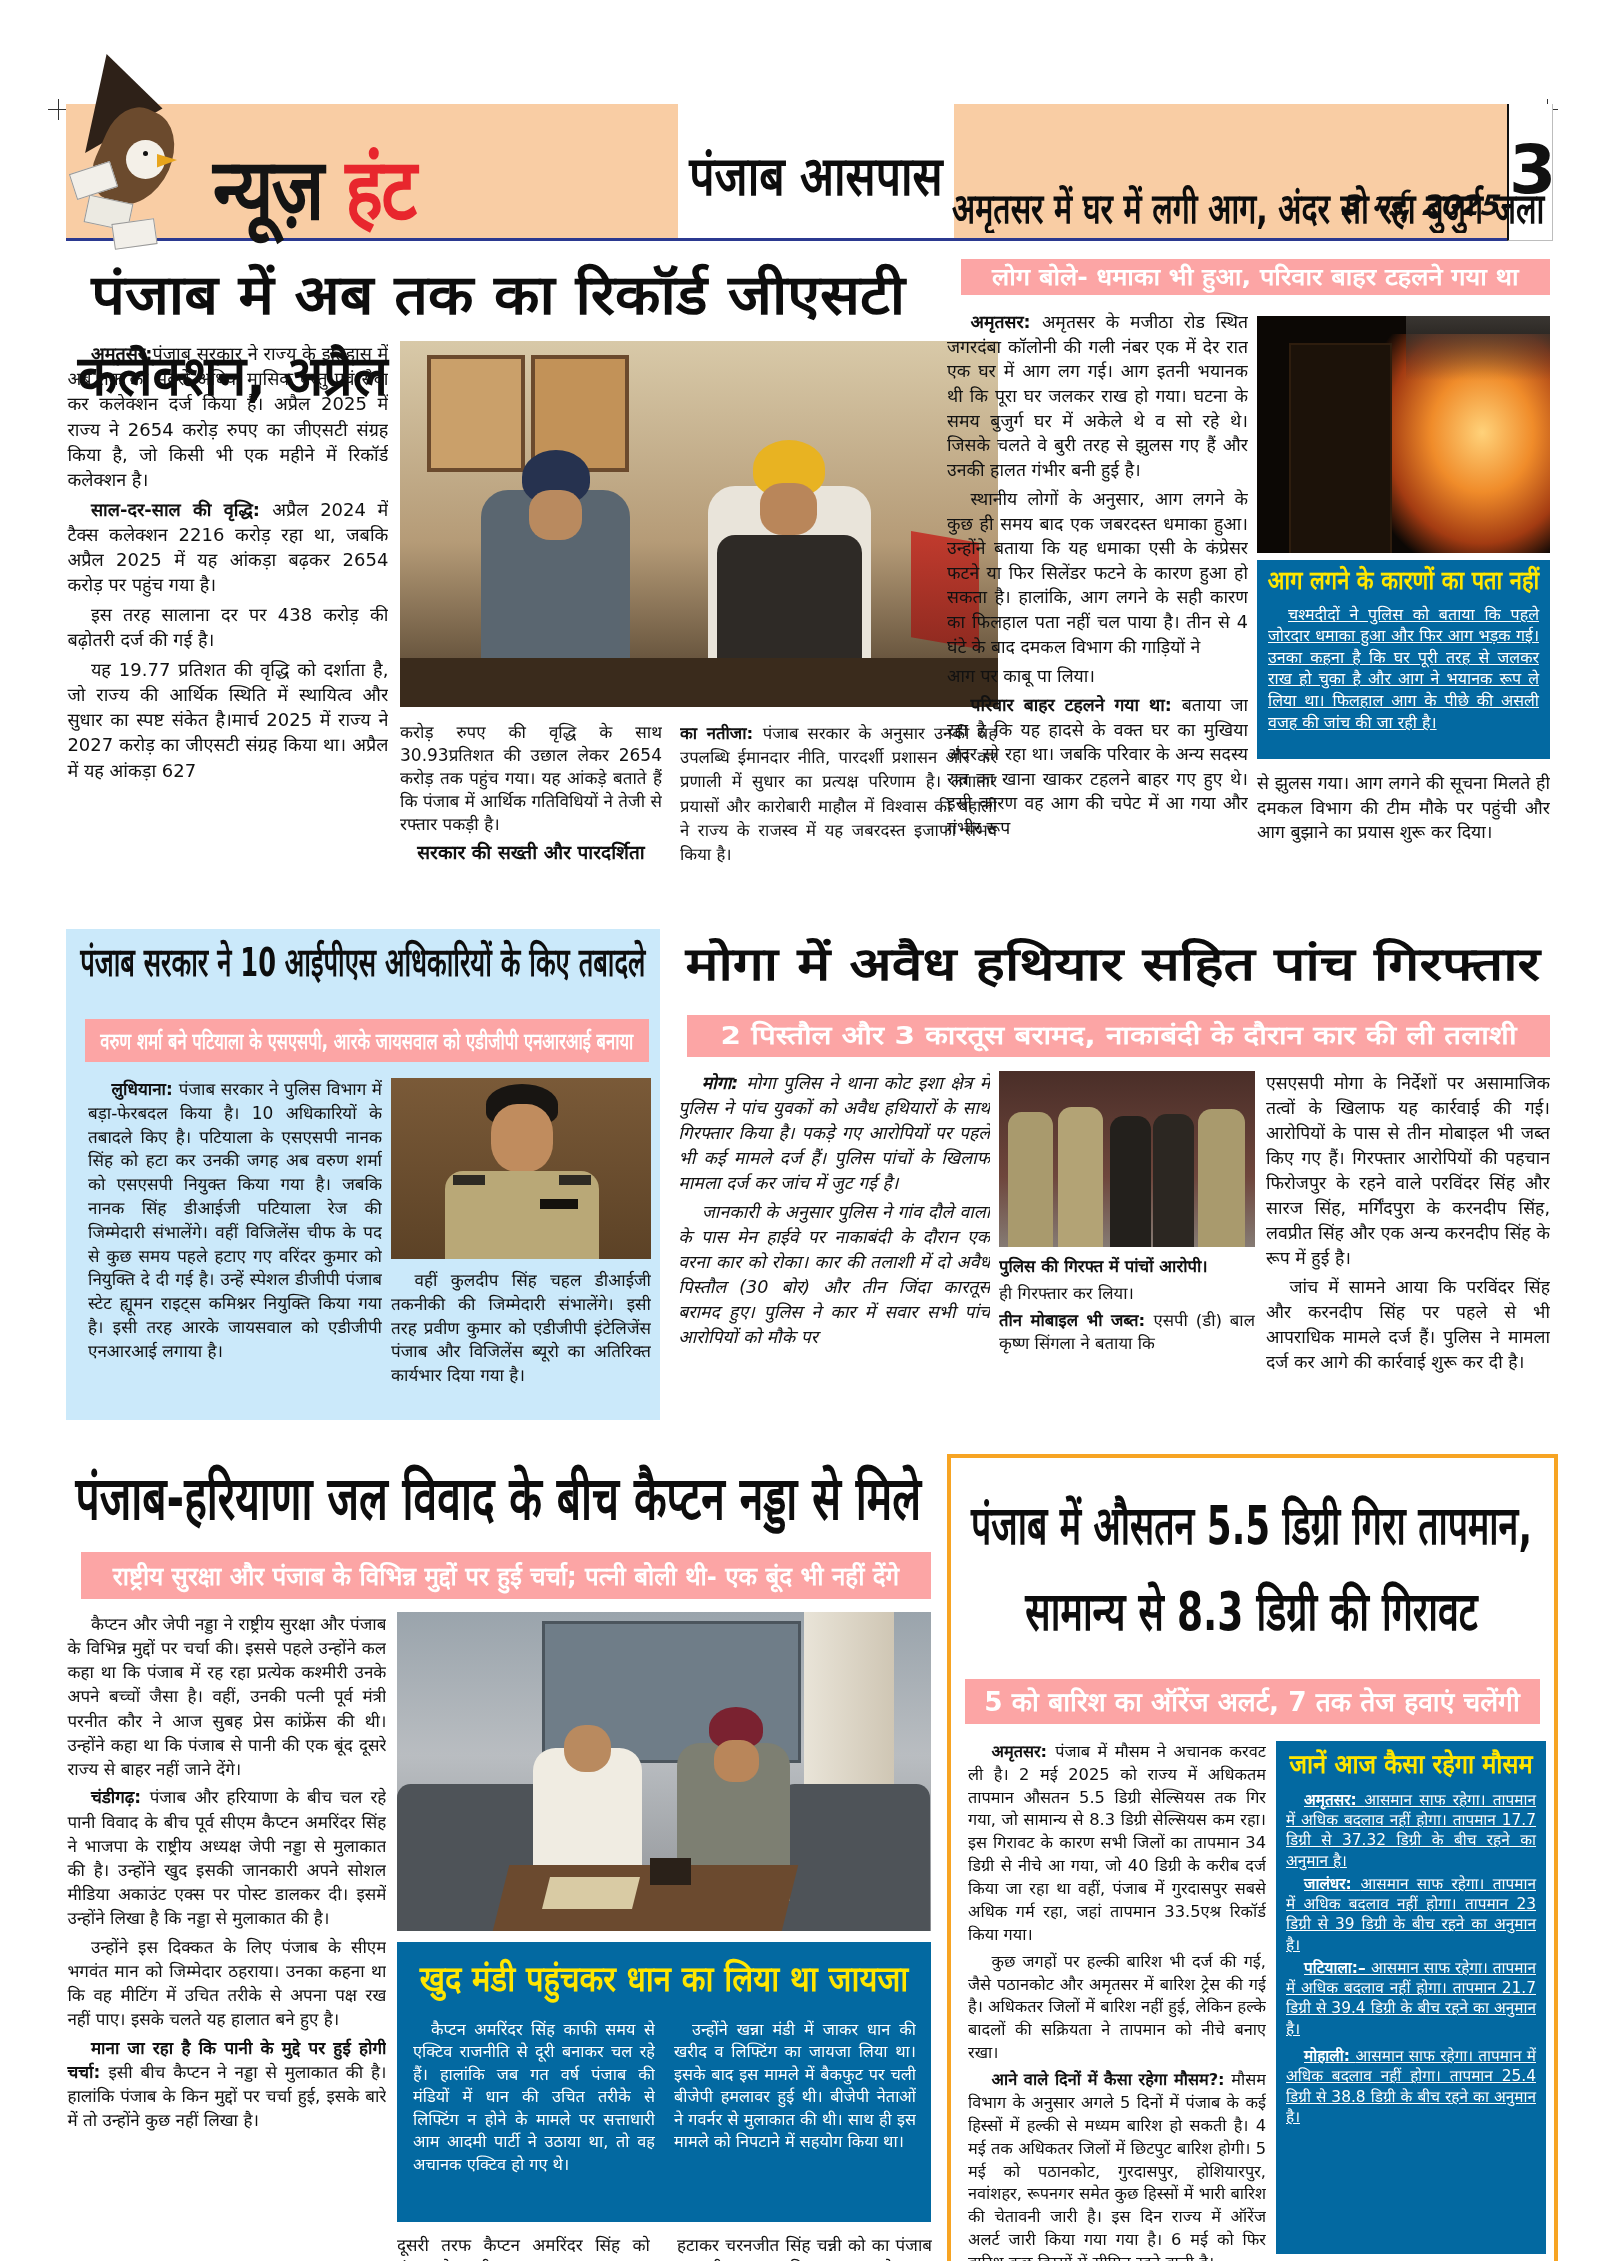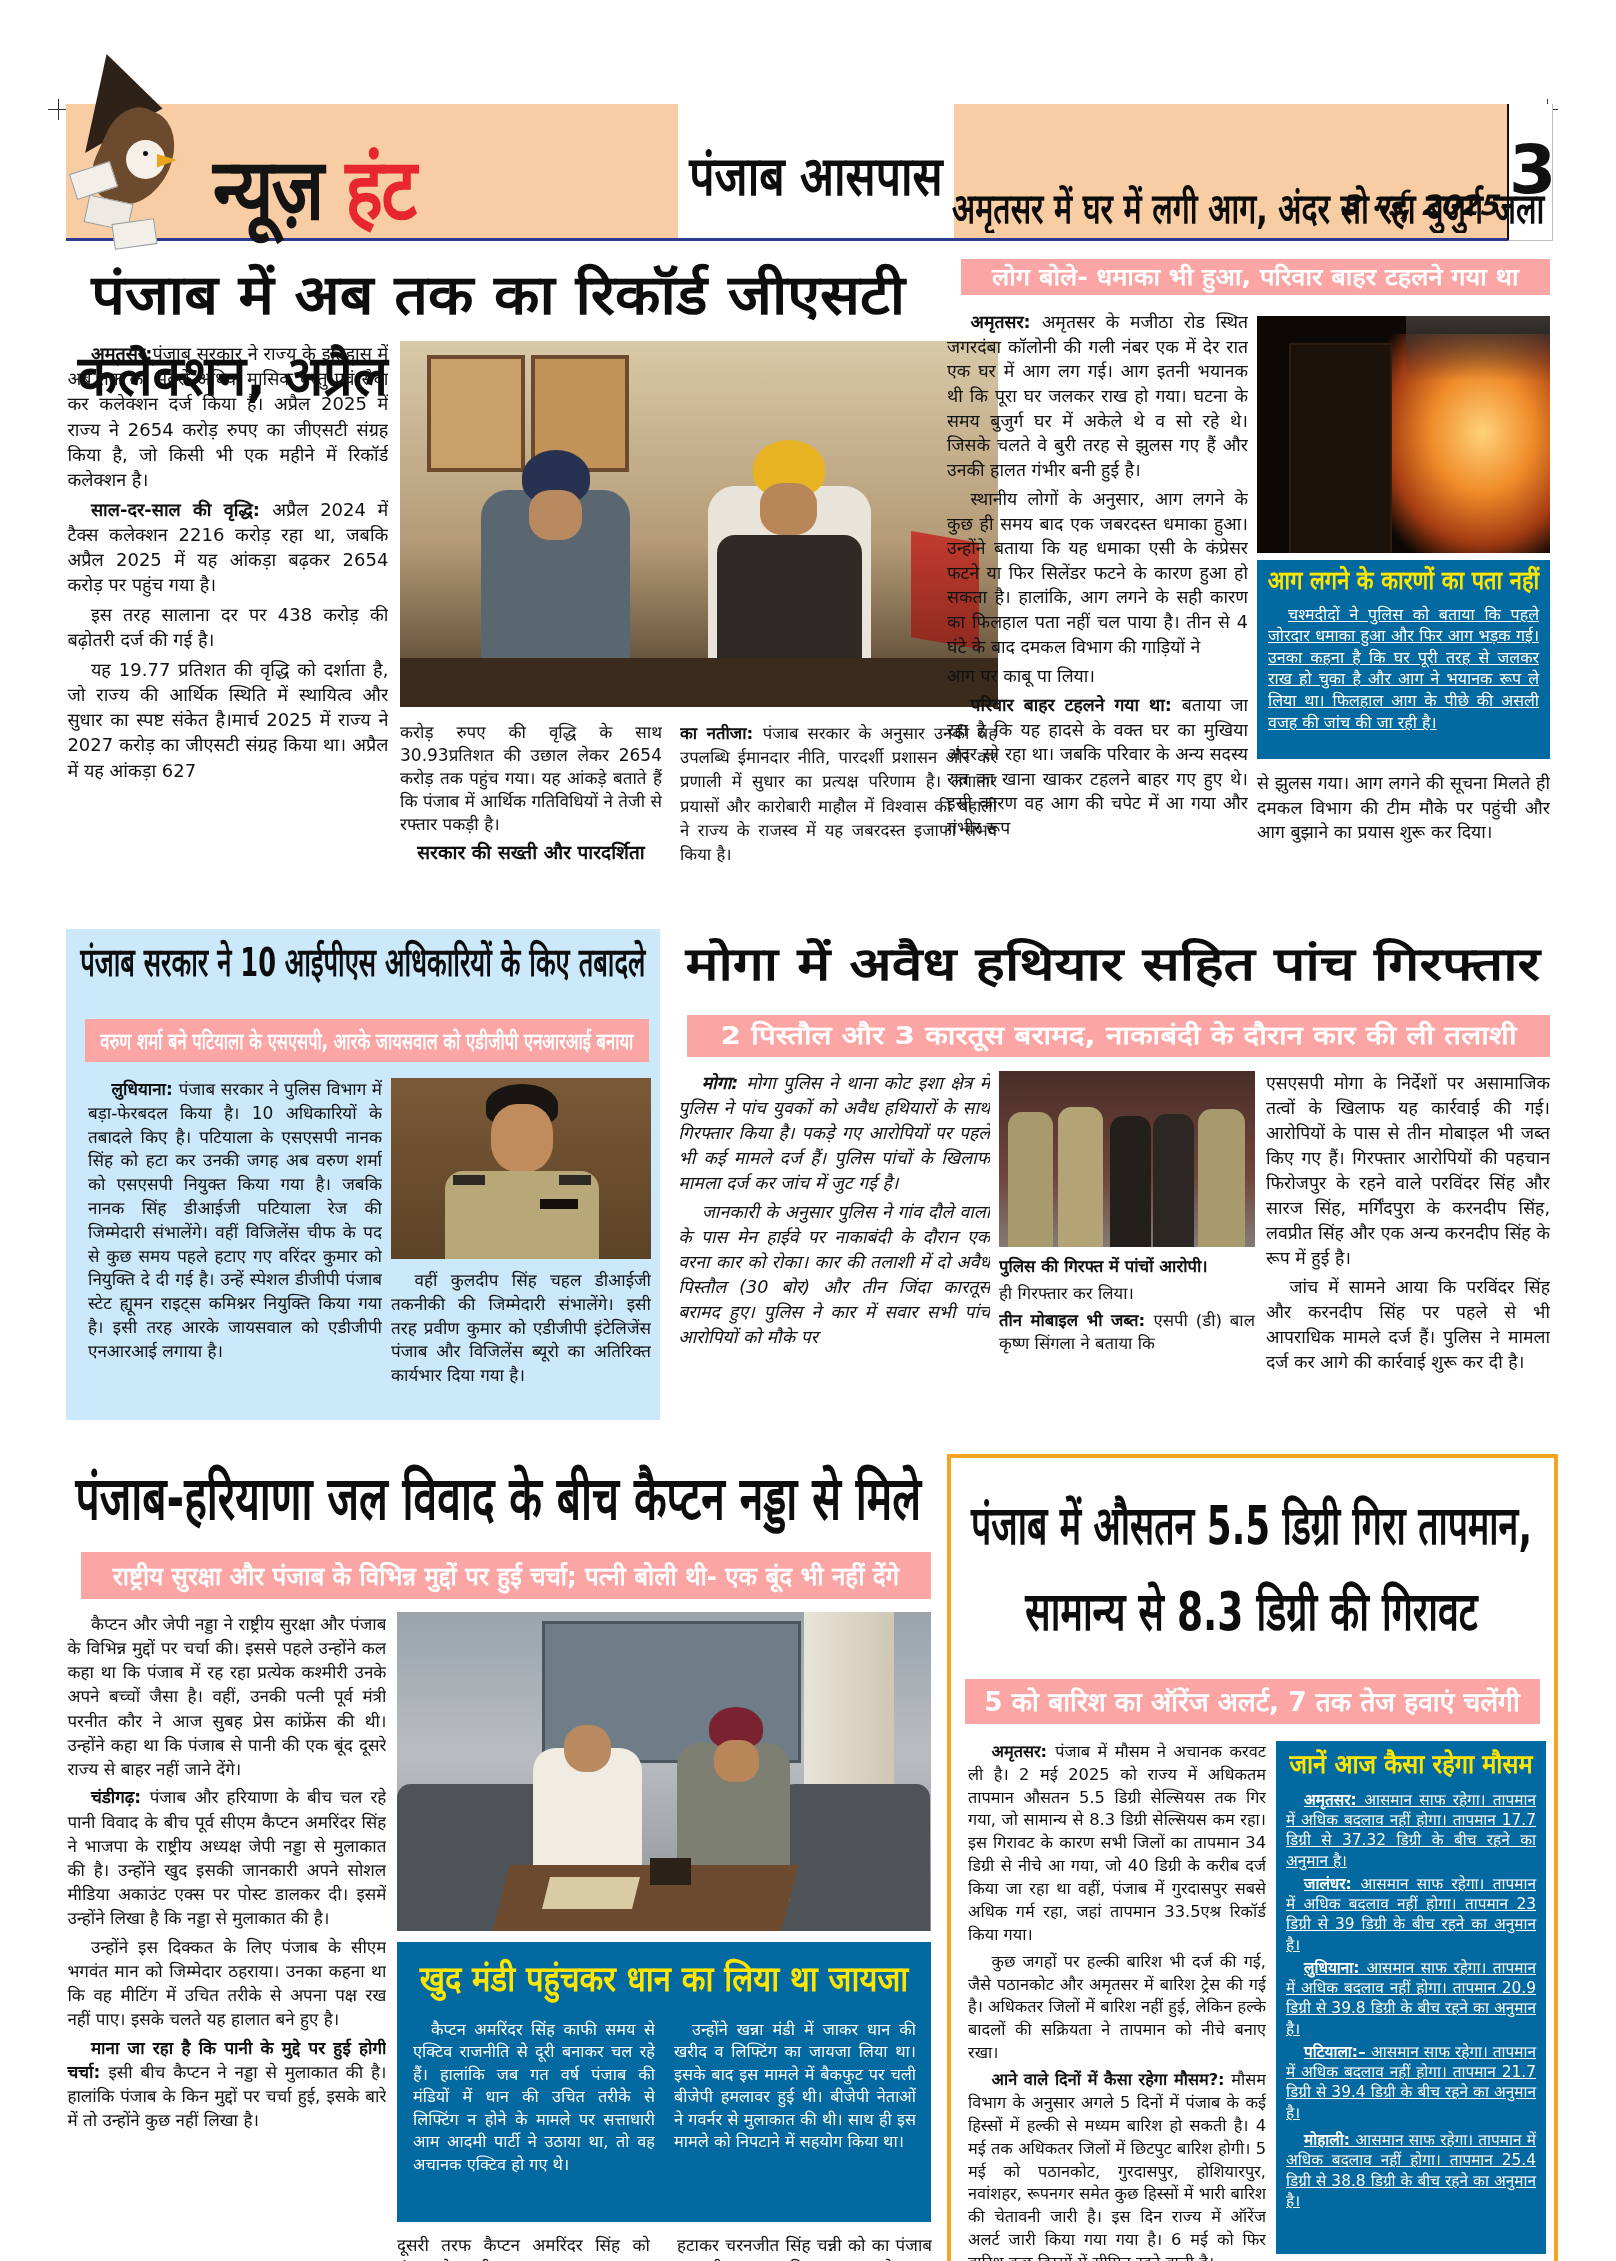--- a/index.html
+++ b/index.html
@@ -268,21 +268,20 @@
 
     </div>
 
     <div class="abs blackbox" style="left:325px;top:283px;width:270px;height:513px;">
       <svg width="270" height="45" viewBox="0 0 596 100">
         <text class="hly" x="298" y="72" text-anchor="middle" textLength="540" lengthAdjust="spacingAndGlyphs" font-size="58">जानें आज कैसा रहेगा मौसम</text>
       </svg>
       <div class="col" style="padding:1.8px 10px 0 10px;font-size:15.4px;line-height:1.32;">
         <p class="bt" style="text-indent:18px;margin-bottom:2.7px;"><b class="ld">अमृतसर: </b><span>आसमान साफ रहेगा। तापमान में अधिक बदलाव नहीं होगा। तापमान 17.7 डिग्री से 37.32 डिग्री के बीच रहने का अनुमान है।</span></p>
         <p class="bt" style="text-indent:18px;margin-bottom:2.7px;"><b class="ld">जालंधर: </b><span>आसमान साफ रहेगा। तापमान में अधिक बदलाव नहीं होगा। तापमान 23 डिग्री से 39 डिग्री के बीच रहने का अनुमान है।</span></p>
-        <p class="bt" style="text-indent:18px;margin-bottom:2.7px;"><b class="ld">लुधियाना: </b><span>आसमान साफ रहेगा। तापमान में अधिक बदलाव नहीं होगा। तापमान 20.9 डिग्री से 39.8 डिग्री के बीच रहने का अनुमान है।</span></p>
         <p class="bt" style="text-indent:18px;margin-bottom:7px;"><b class="ld">पटियाला:– </b><span>आसमान साफ रहेगा। तापमान में अधिक बदलाव नहीं होगा। तापमान 21.7 डिग्री से 39.4 डिग्री के बीच रहने का अनुमान है।</span></p>
         <p class="bt" style="text-indent:18px;margin-bottom:2.7px;"><b class="ld">मोहाली: </b><span>आसमान साफ रहेगा। तापमान में अधिक बदलाव नहीं होगा। तापमान 25.4 डिग्री से 38.8 डिग्री के बीच रहने का अनुमान है।</span></p>
       </div>
     </div>
 
   </div>
 
 </div>
 
 

